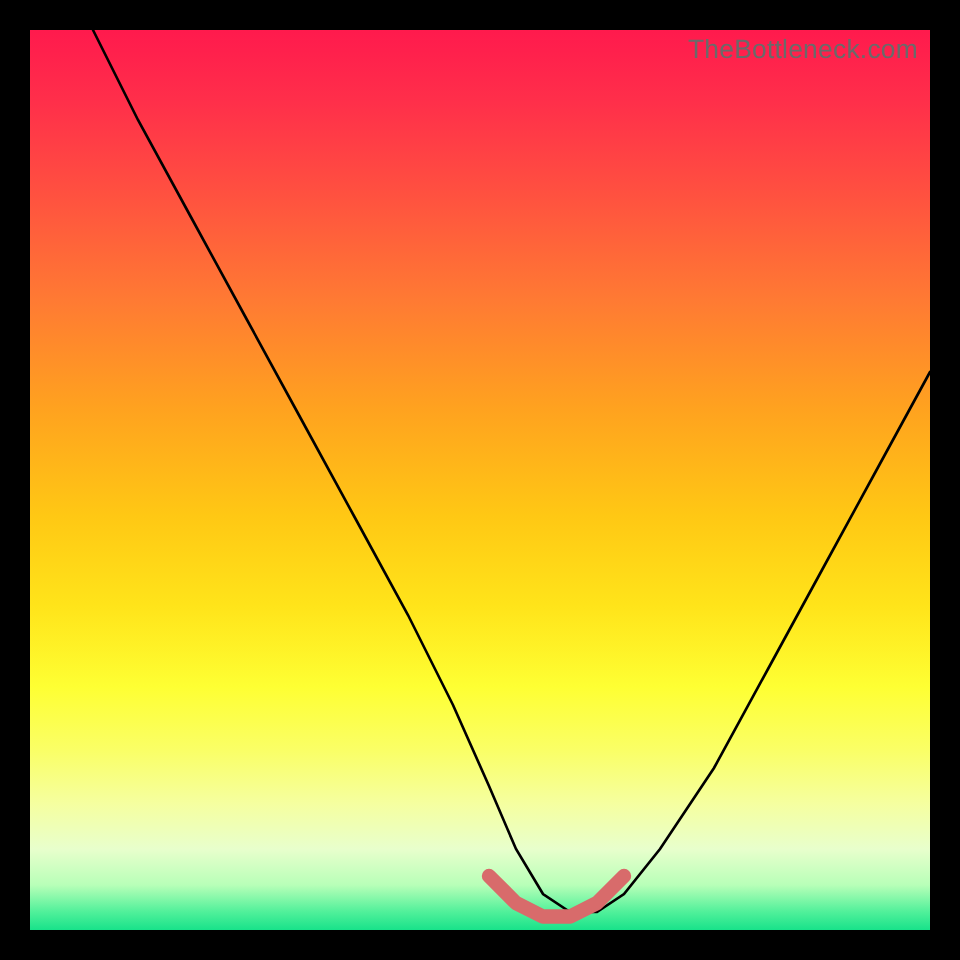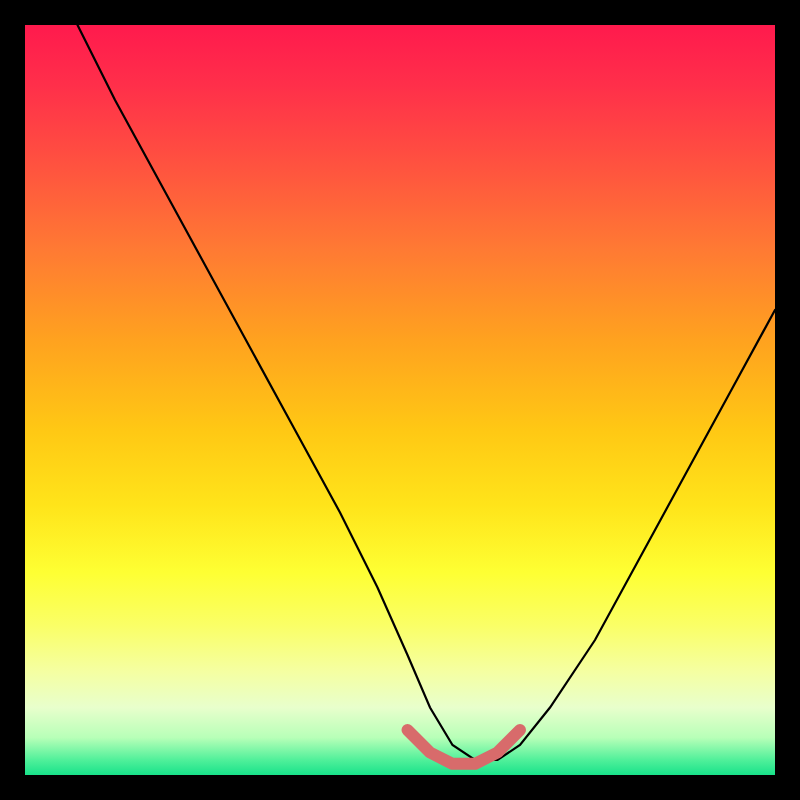--- a/index.html
+++ b/index.html
@@ -57,18 +57,19 @@
     width: 750px;
     height: 750px;
     overflow: visible;
   }
 </style>
 </head>
 <body>
 
 <div class="frame">
   <div class="plot">
+    <div class="watermark">TheBottleneck.com</div>
     <svg class="curve" viewBox="0 0 750 750" preserveAspectRatio="none">
       <path id="main-curve" fill="none" stroke="#000" stroke-width="2.2" stroke-linecap="round" d="M52.5 0.0 L90.0 75.0 L135.0 157.5 L180.0 240.0 L225.0 322.5 L270.0 405.0 L315.0 487.5 L352.5 562.5 L382.5 630.0 L405.0 682.5 L427.5 720.0 L450.0 735.0 L472.5 735.0 L495.0 720.0 L525.0 682.5 L570.0 615.0 L615.0 532.5 L660.0 450.0 L705.0 367.5 L750.0 285.0"></path>
       <path id="highlight-curve" fill="none" stroke="#d86b6b" stroke-width="12" stroke-linecap="round" stroke-linejoin="round" d="M382.5 705.0 L405.0 727.5 L427.5 738.8 L450.0 738.8 L472.5 727.5 L495.0 705.0"></path>
     </svg>
   </div>
 </div>
 
 </body></html>

